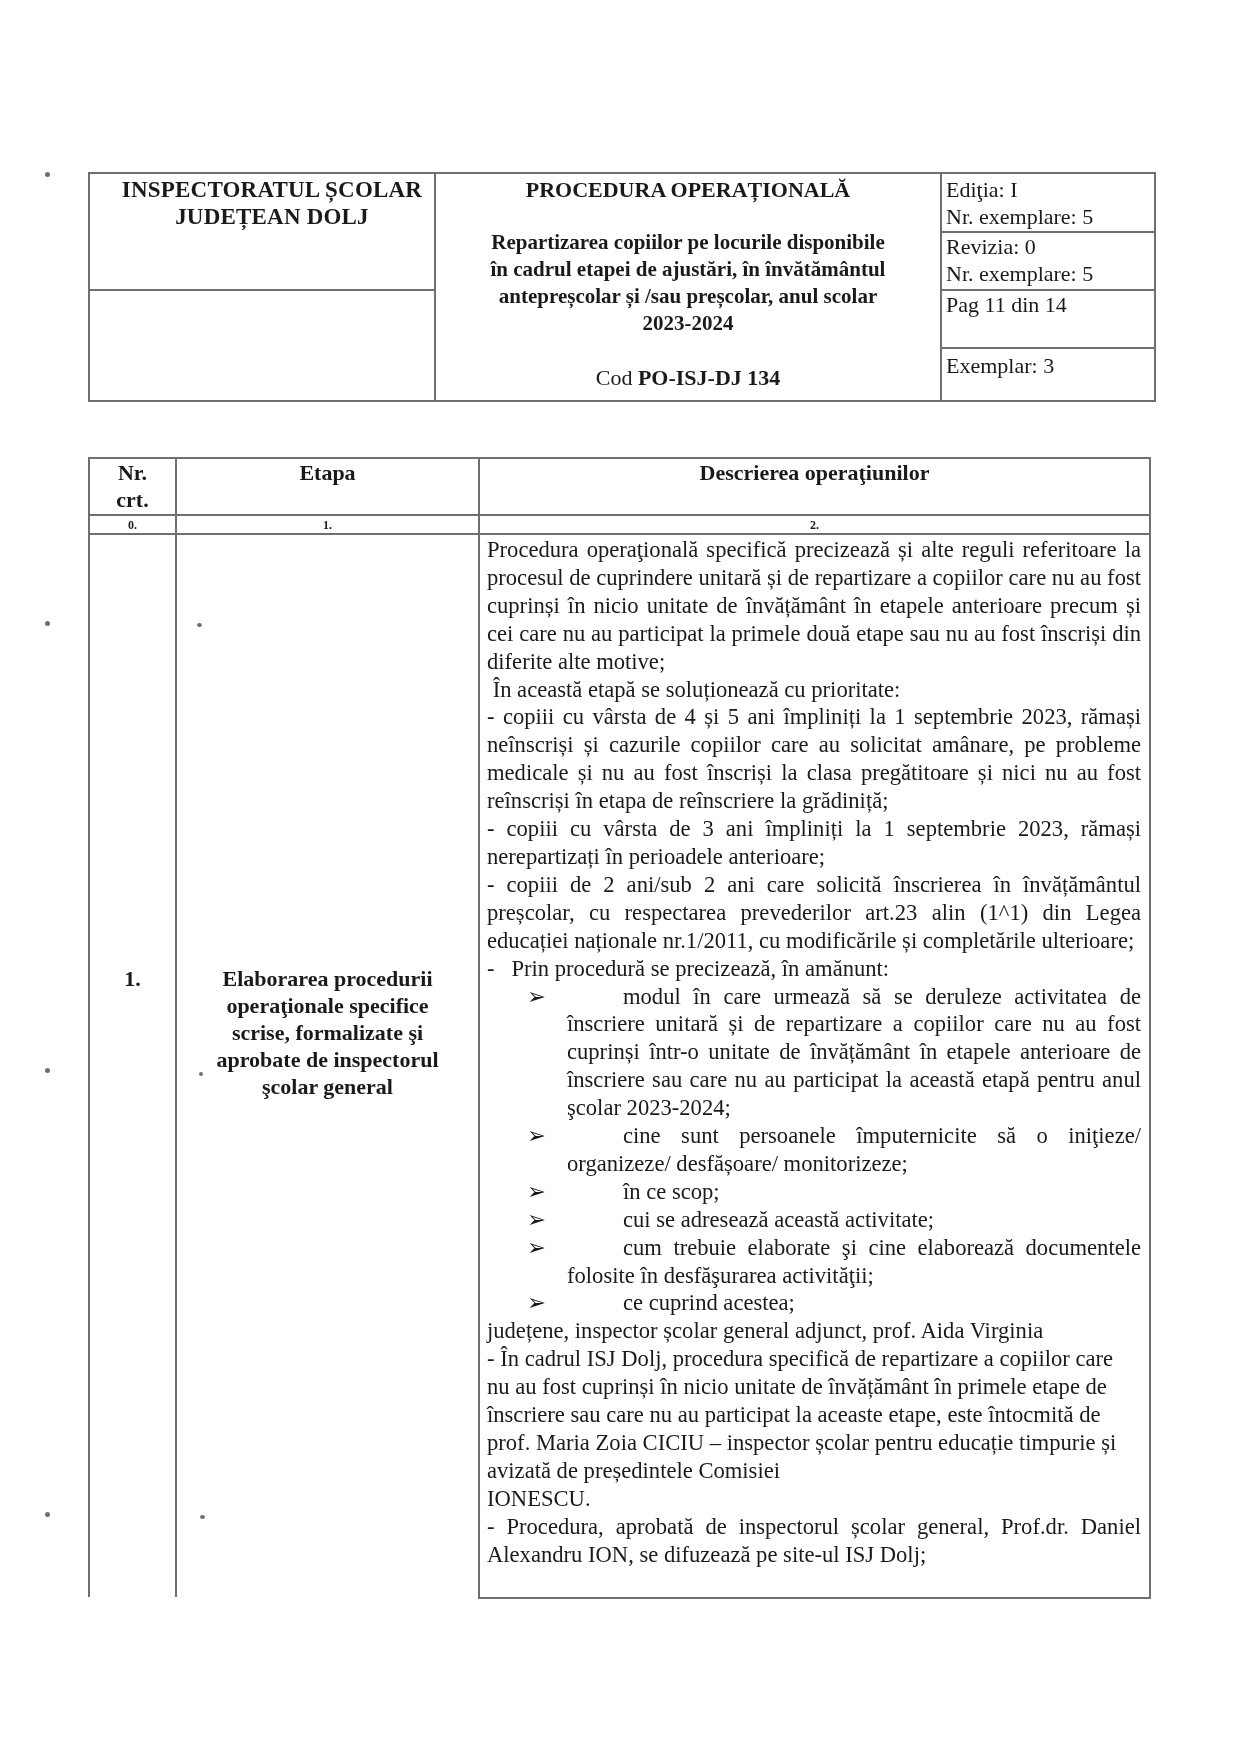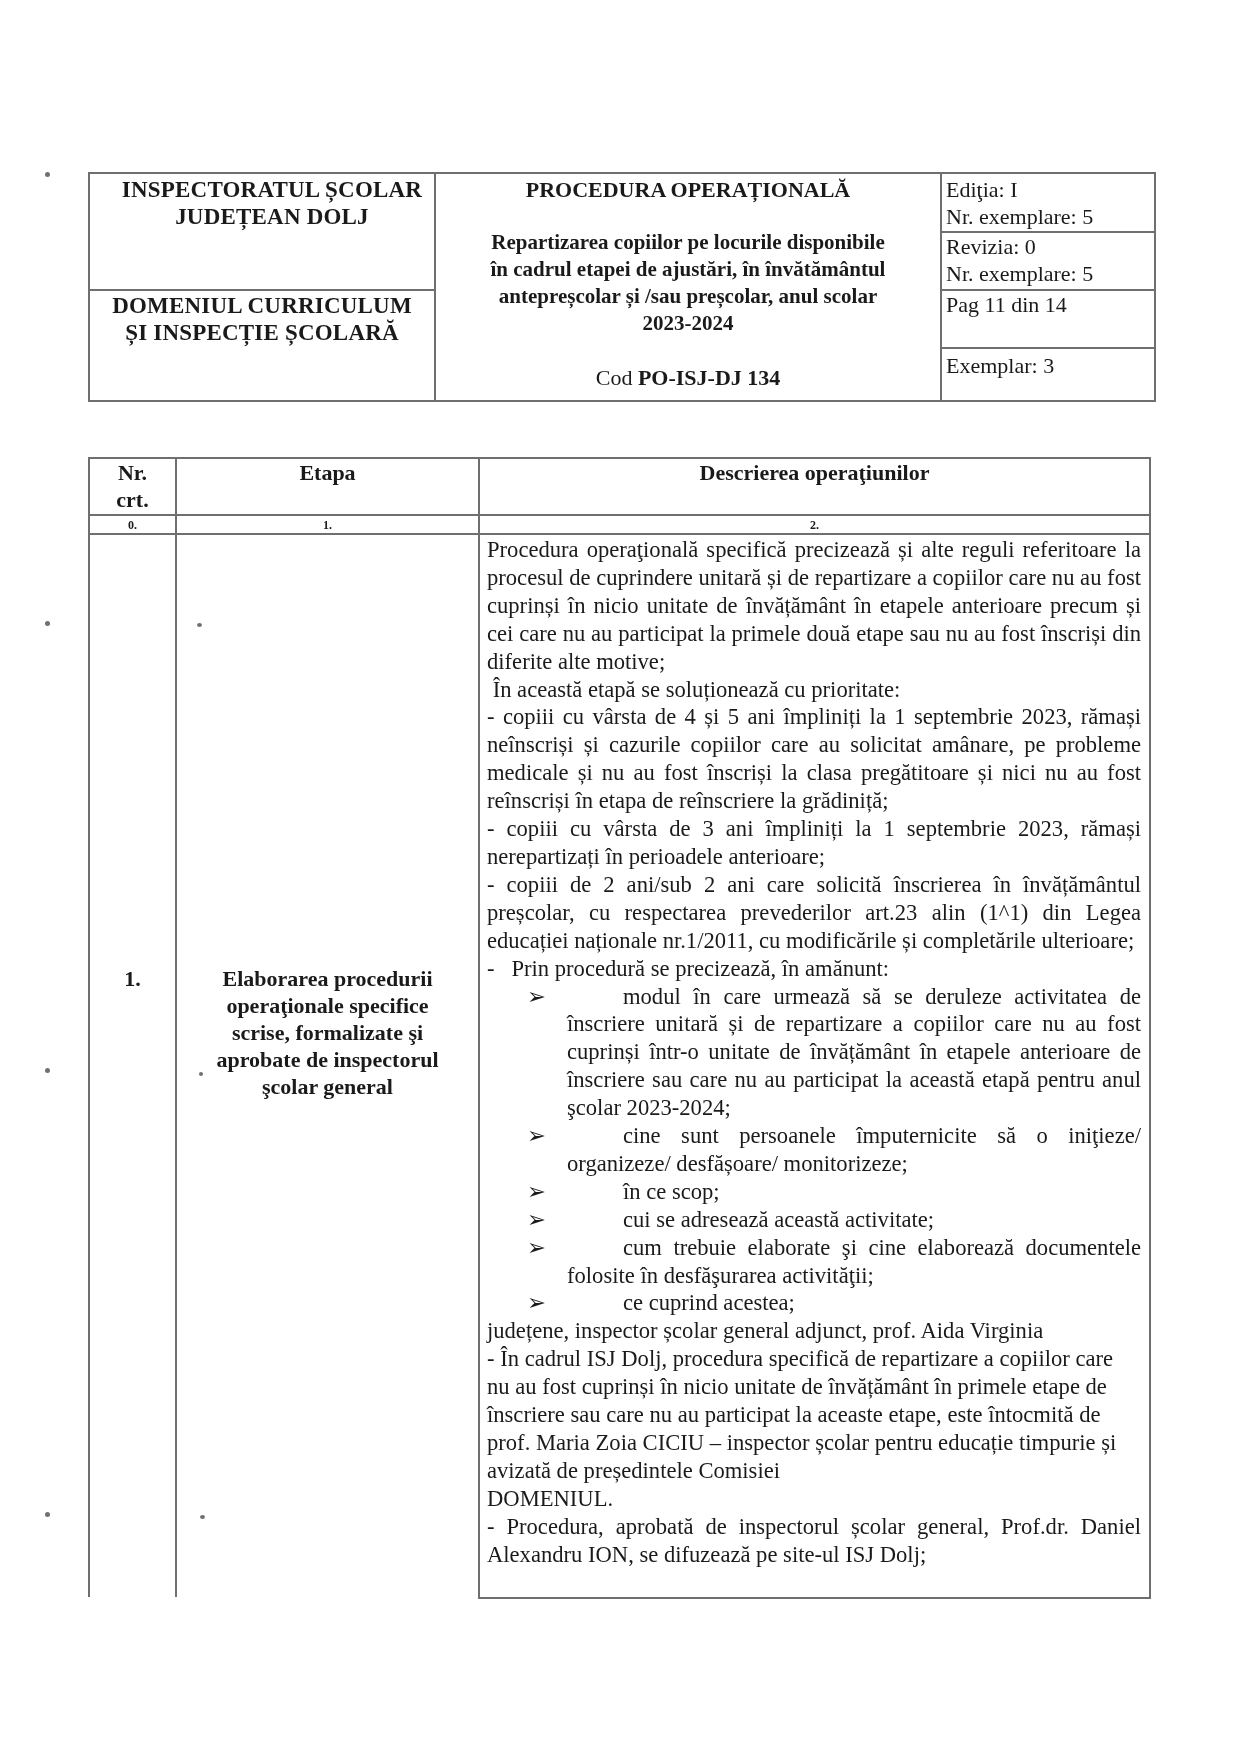--- a/index.html
+++ b/index.html
@@ -47,24 +47,20 @@
 
   <div class="hline" style="left:850px;top:57px;width:216px;"></div>
   <div class="hline" style="left:850px;top:115px;width:216px;"></div>
   <div class="hline" style="left:850px;top:173px;width:216px;"></div>
 
   <div class="hcell" style="left:0;top:2px;width:364px;">
     <div class="htitle">INSPECTORATUL ȘCOLAR</div>
     <div class="htitle">JUDEȚEAN DOLJ</div>
   </div>
 
-  <div class="hcell" style="left:0;top:118px;width:344px;">
-    <div class="htitle">DOMENIUL CURRICULUM</div>
-    <div class="htitle">ȘI INSPECȚIE ȘCOLARĂ</div>
-  </div>
 
   <div class="hcell" style="left:346px;top:2px;width:504px;">
     <div class="hmid-title">PROCEDURA OPERAȚIONALĂ</div>
     <div style="height:26px;"></div>
     <div class="hmid-sub">Repartizarea copiilor pe locurile disponibile</div>
     <div class="hmid-sub">în cadrul etapei de ajustări, în învătământul</div>
     <div class="hmid-sub">antepreșcolar și /sau preșcolar, anul scolar</div>
     <div class="hmid-sub">2023-2024</div>
     <div class="hmid-code">
       <span>Cod</span>
@@ -155,16 +151,16 @@
         <span class="arr">➢</span>
         <span class="txt">cum trebuie elaborate şi cine elaborează documentele folosite în desfăşurarea activităţii;</span>
       </div>
       <div class="arrow-item">
         <span class="arr">➢</span>
         <span class="txt">ce cuprind acestea;</span>
       </div>
     </div>
     <p style="text-align:left;">județene, inspector școlar general adjunct, prof. Aida Virginia</p>
     <p style="text-align:left;">- În cadrul ISJ Dolj, procedura specifică de repartizare a copiilor care nu au fost cuprinși  în nicio unitate de învățământ în primele etape de înscriere sau care nu au participat la aceaste etape, este întocmită de prof. Maria Zoia CICIU – inspector școlar pentru educație timpurie și avizată de președintele Comisiei</p>
-    <p style="text-align:left;">DOMENIUL.</p>
+    <p style="text-align:left;">IONESCU.</p>
     <p>- Procedura, aprobată de inspectorul școlar general, Prof.dr. Daniel Alexandru ION, se difuzează pe site-ul ISJ Dolj;</p>
   </div>
 </div>
 
 </body></html>

